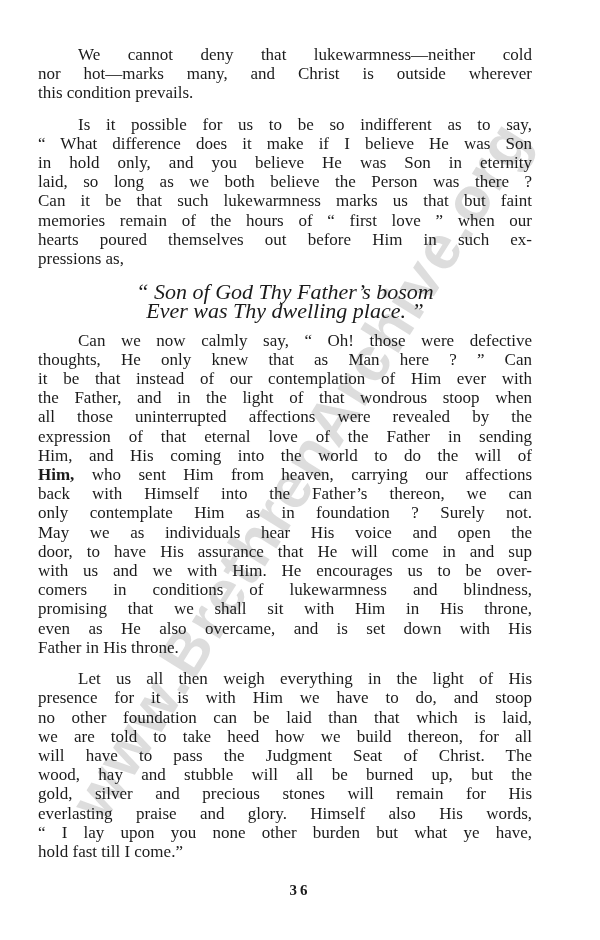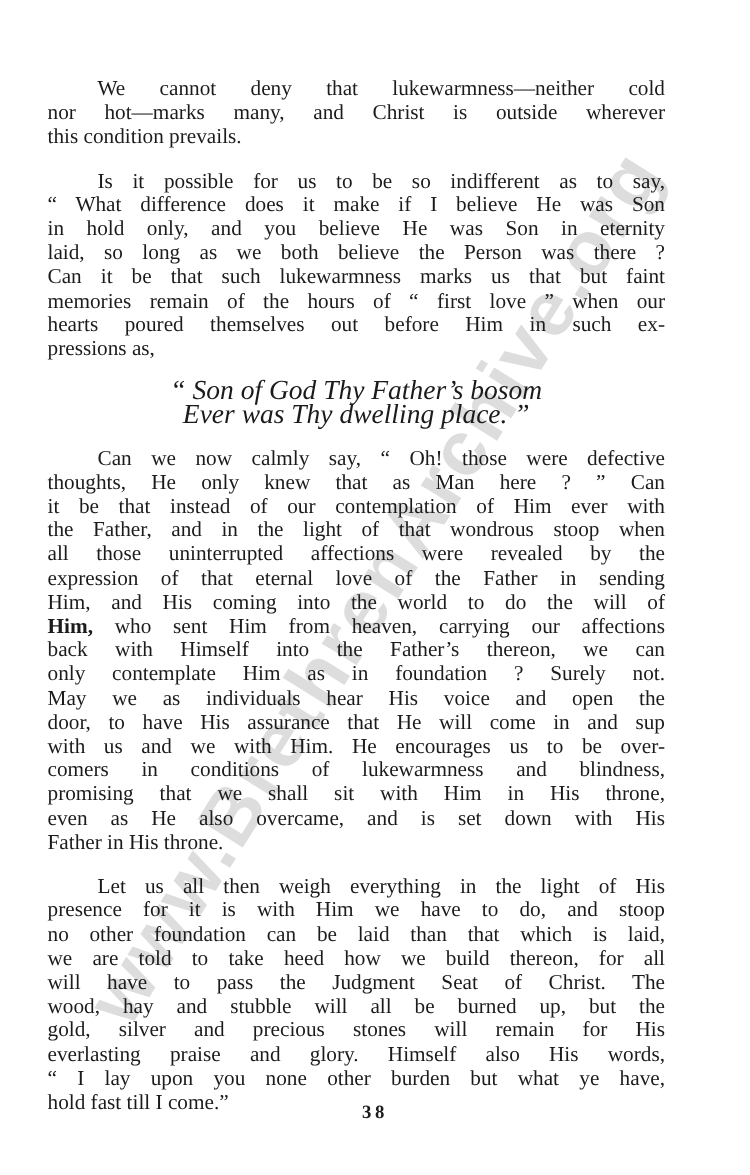--- a/index.html
+++ b/index.html
@@ -33,21 +33,21 @@
   }
   .text-block {
     position: absolute;
     left: 38px;
     top: 45px;
     width: 494px;
     z-index: 1;
     font-size: 17px;
     line-height: 19.2px;
   }
-  .para { margin: 16px 0 12px 0; }
+  .para { margin: 0 0 12px 0; }
   .line { text-align: justify; }
   .line.just { text-align: justify; text-align-last: justify; }
   .line.indent { text-indent: 40px; }
   .quote {
     margin: 14px 0 10px 0;
     font-style: italic;
     font-size: 22px;
   }
   .quote .line {
     text-align: center;
@@ -118,14 +118,14 @@
         <div class="line just">we are told to take heed how we build thereon, for all</div>
         <div class="line just">will have to pass the Judgment Seat of Christ.  The</div>
         <div class="line just">wood, hay and stubble will all be burned up, but the</div>
         <div class="line just">gold, silver and precious stones will remain for His</div>
         <div class="line just">everlasting praise and glory.  Himself also His words,</div>
         <div class="line just">“ I lay upon you none other burden but what ye have,</div>
         <div class="line">hold fast till I come.”</div>
       </div>
     </div>
 
-  <div class="page-number">38</div>
+  <div class="page-number">36</div>
 </div>
 
 </body></html>

